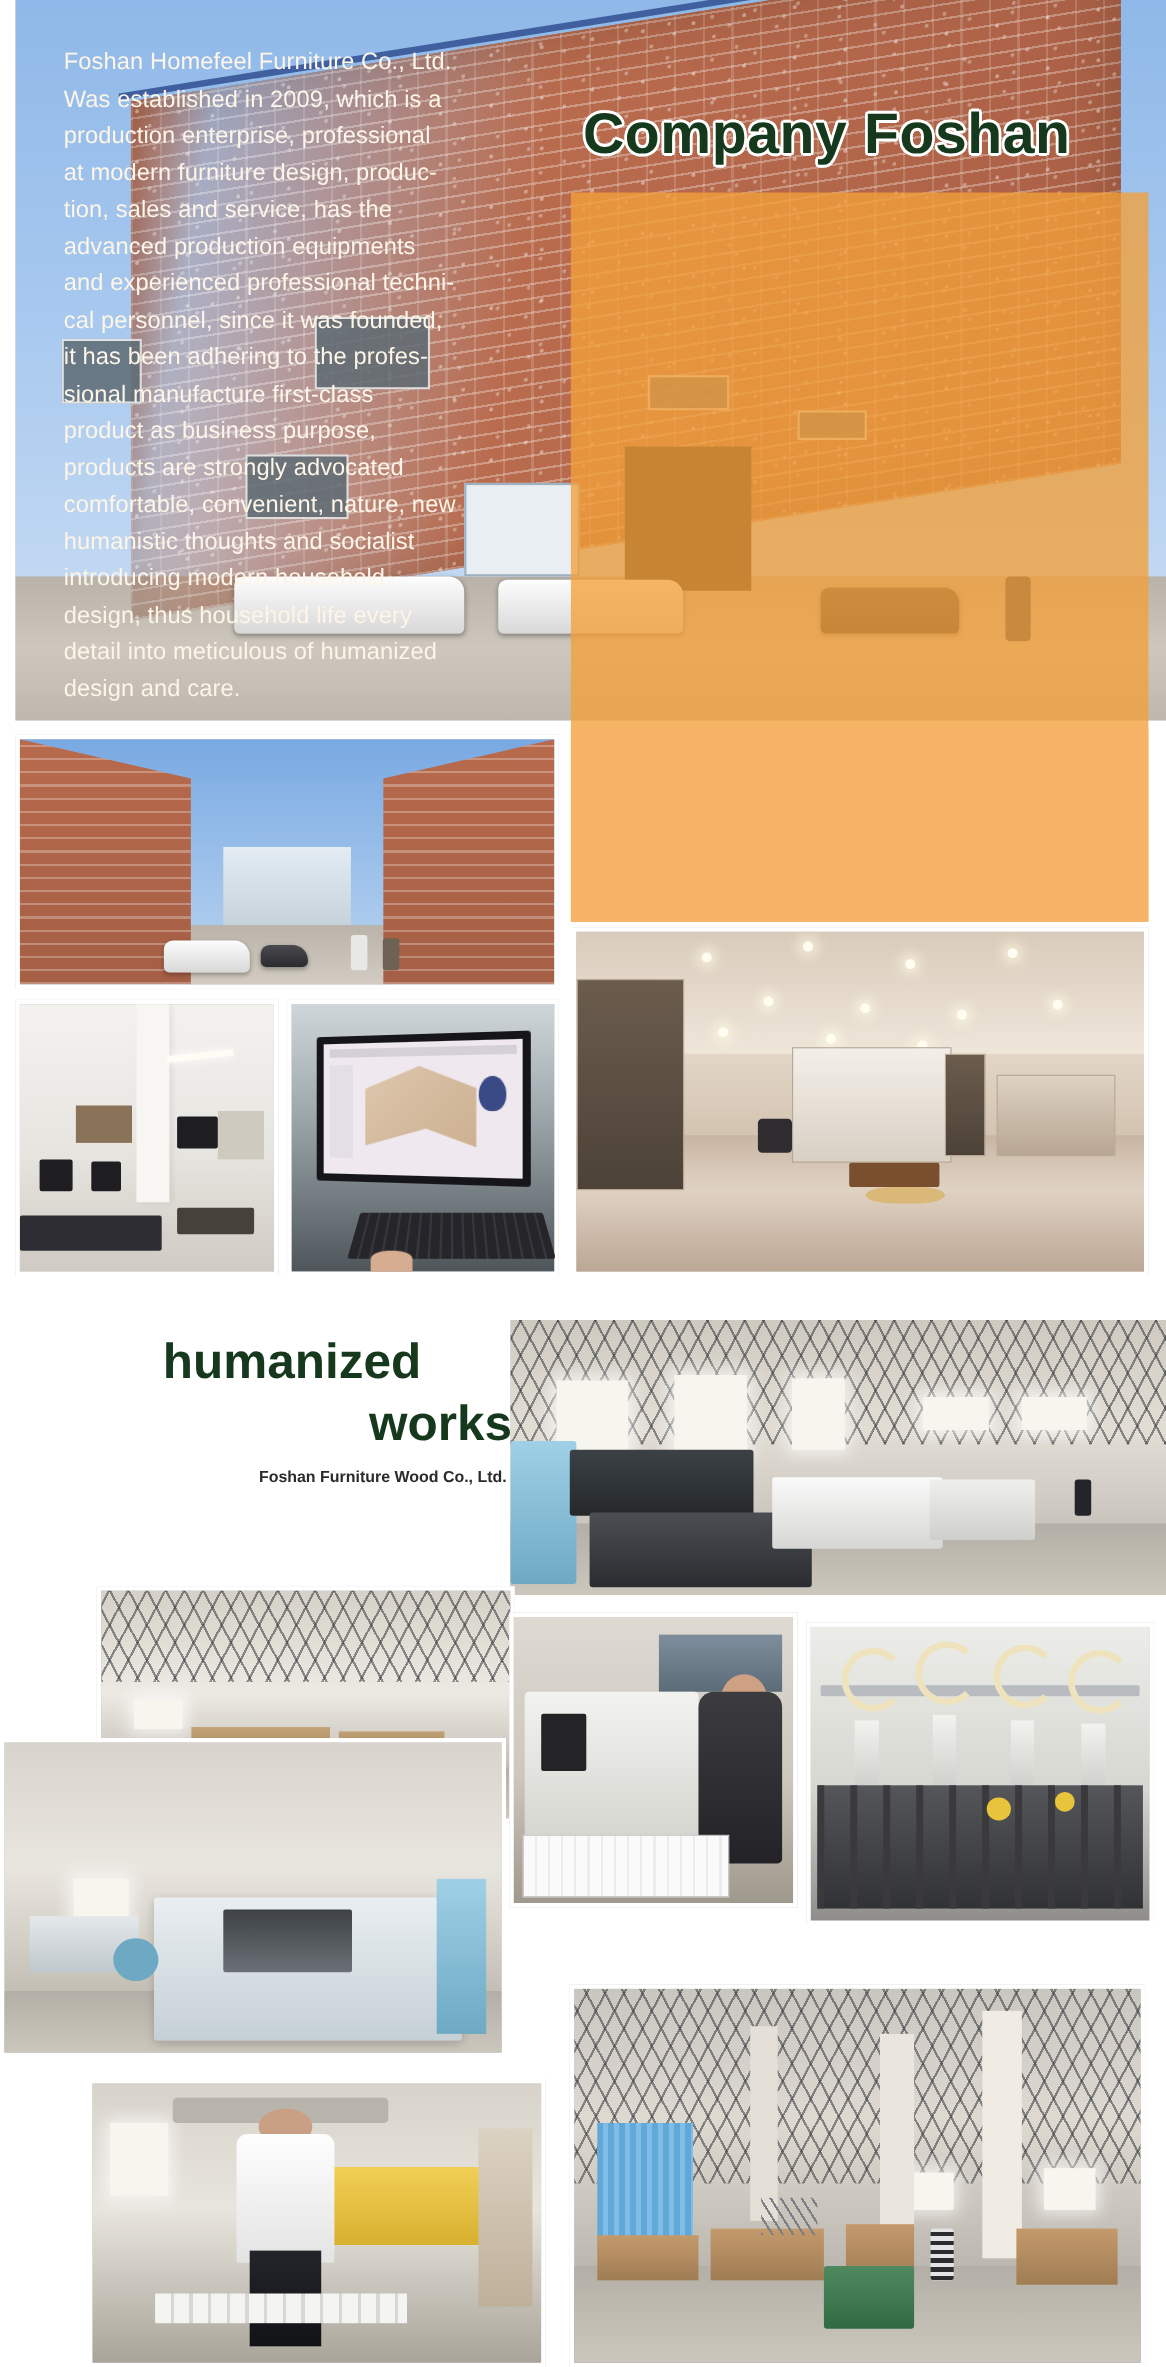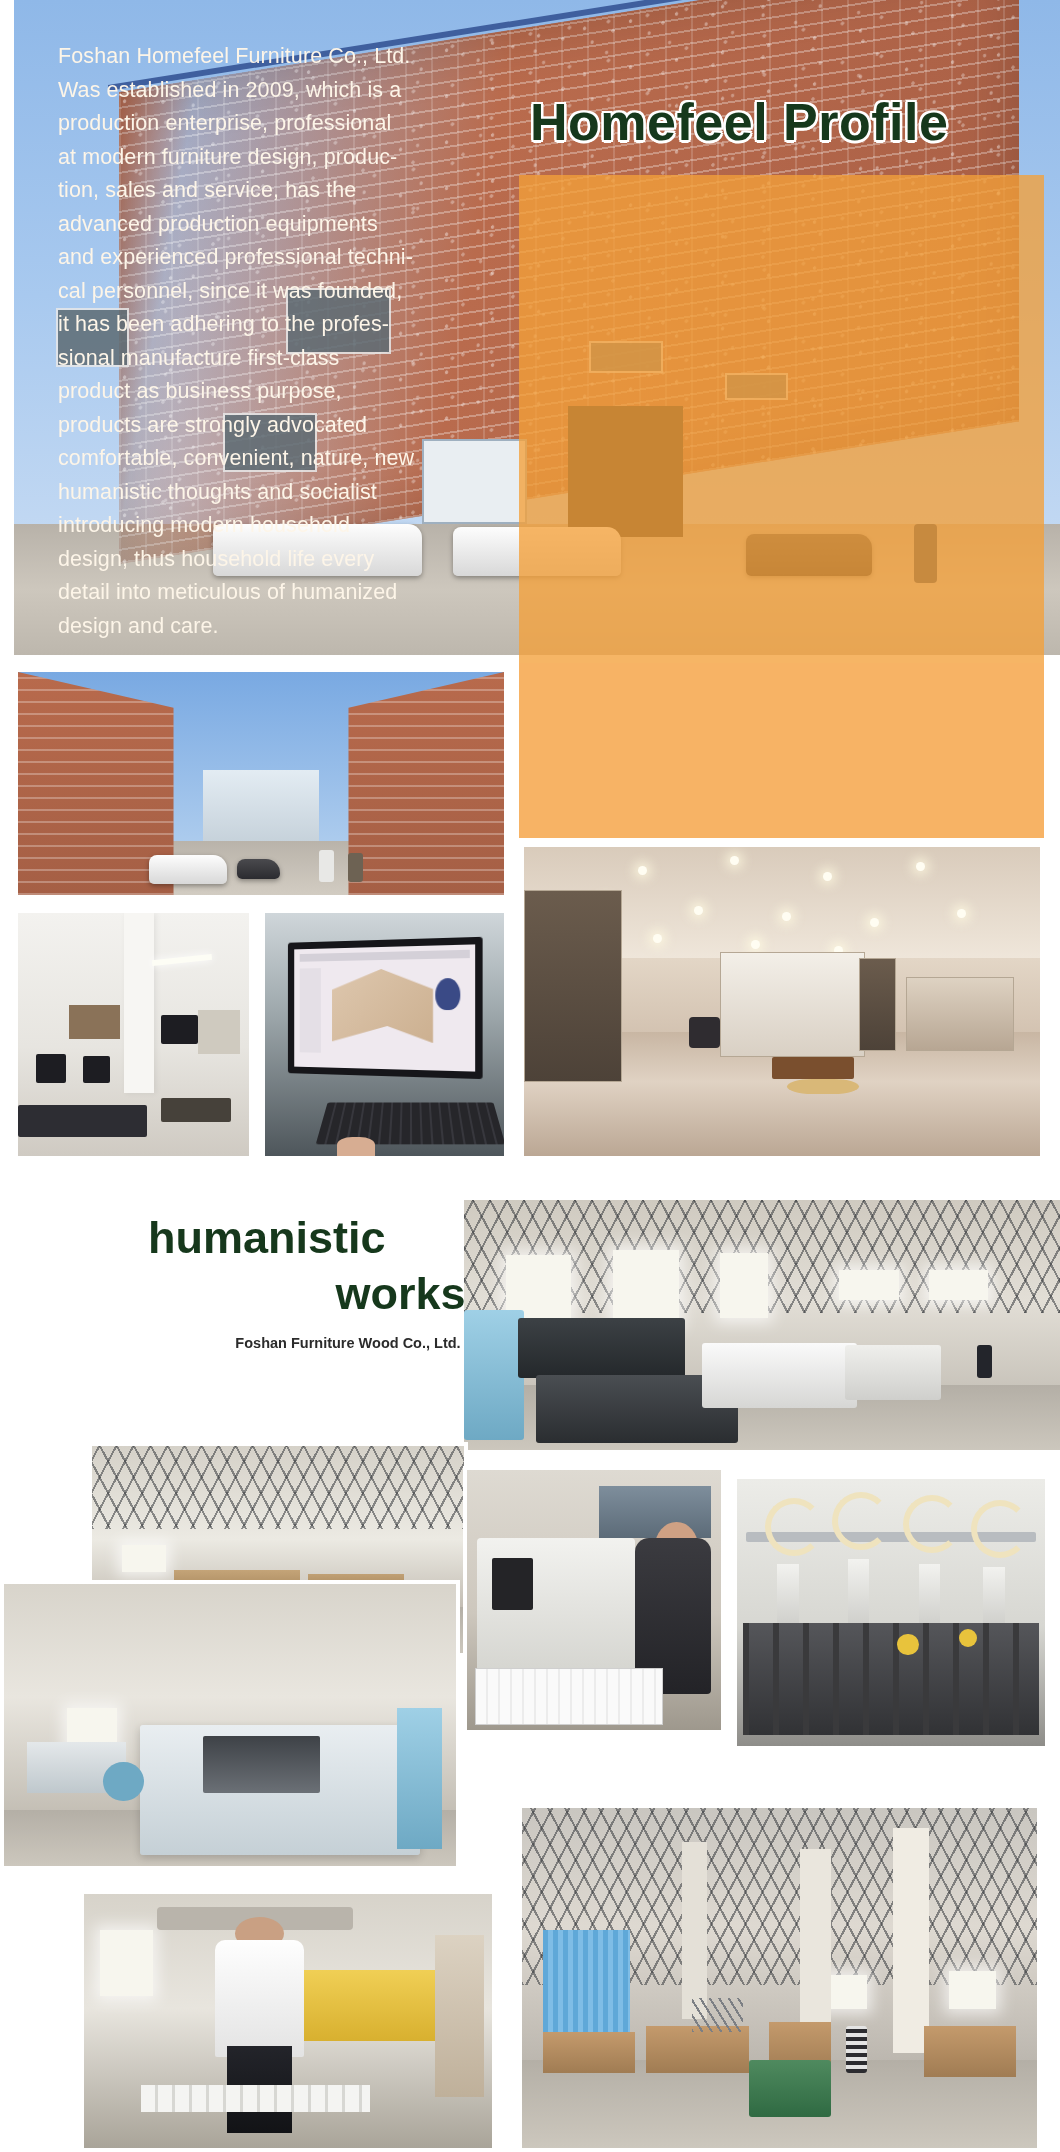--- a/index.html
+++ b/index.html
@@ -306,27 +306,27 @@
 sional manufacture first-class
 product as business purpose,
 products are strongly advocated
 comfortable, convenient, nature, new
 humanistic thoughts and socialist
 introducing modern household
 design, thus household life every
 detail into meticulous of humanized
 design and care.</div>
 
-  <div id="profile-title">Homefeel Profile</div>
+  <div id="profile-title">Company Foshan</div>
 </div>
 
 <div id="workshop-section">
 
   <div id="workshop-title">
-    <span>humanistic</span>
+    <span>humanized</span>
     <span class="l2">workshop</span>
   </div>
   <div id="workshop-subtitle">Foshan Furniture Wood Co., Ltd.</div>
 
   <div class="photo" id="ws-hall-photo">
     <div class="layer ws-hall-bg"></div>
     <div class="truss"></div>
     <div class="ws-window" style="left:7%;top:22%;width:11%;height:28%;"></div>
     <div class="ws-window" style="left:25%;top:20%;width:11%;height:30%;"></div>
     <div class="ws-window" style="left:43%;top:21%;width:8%;height:26%;"></div>

